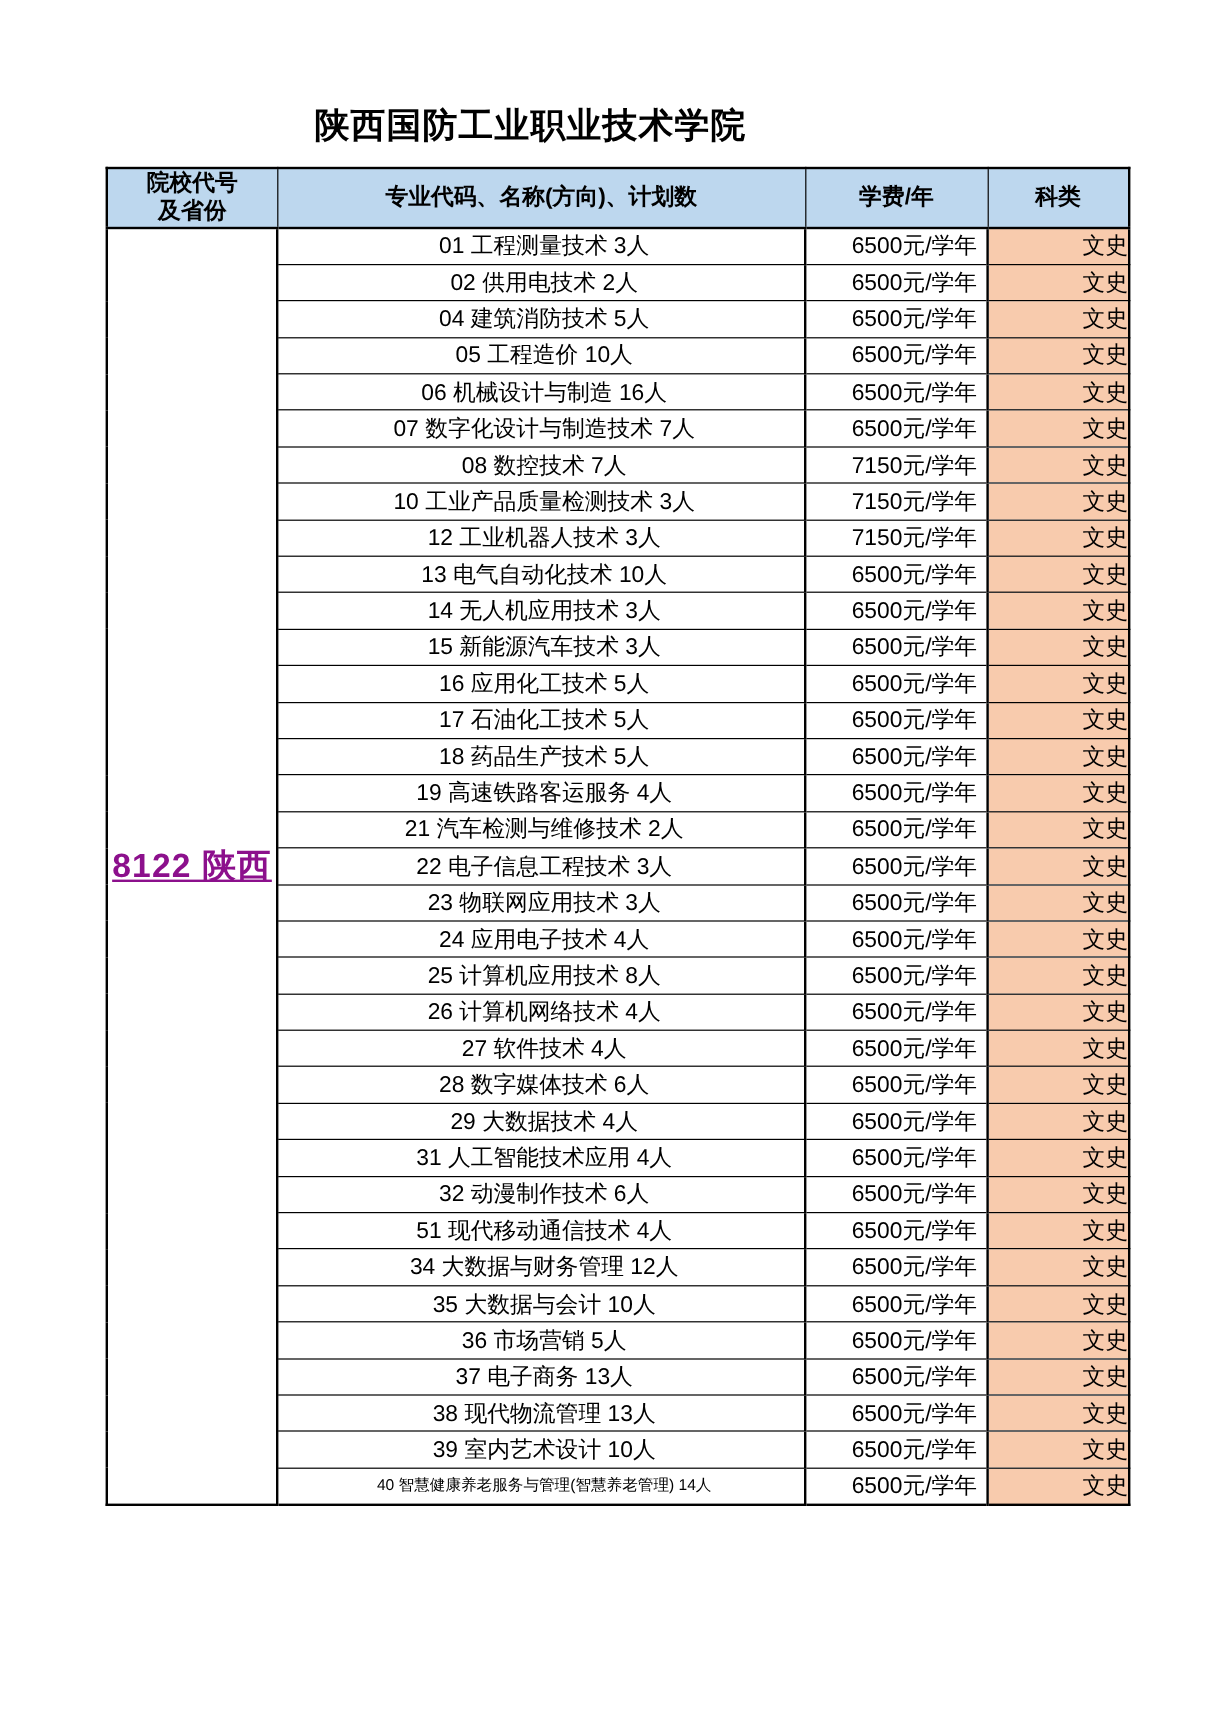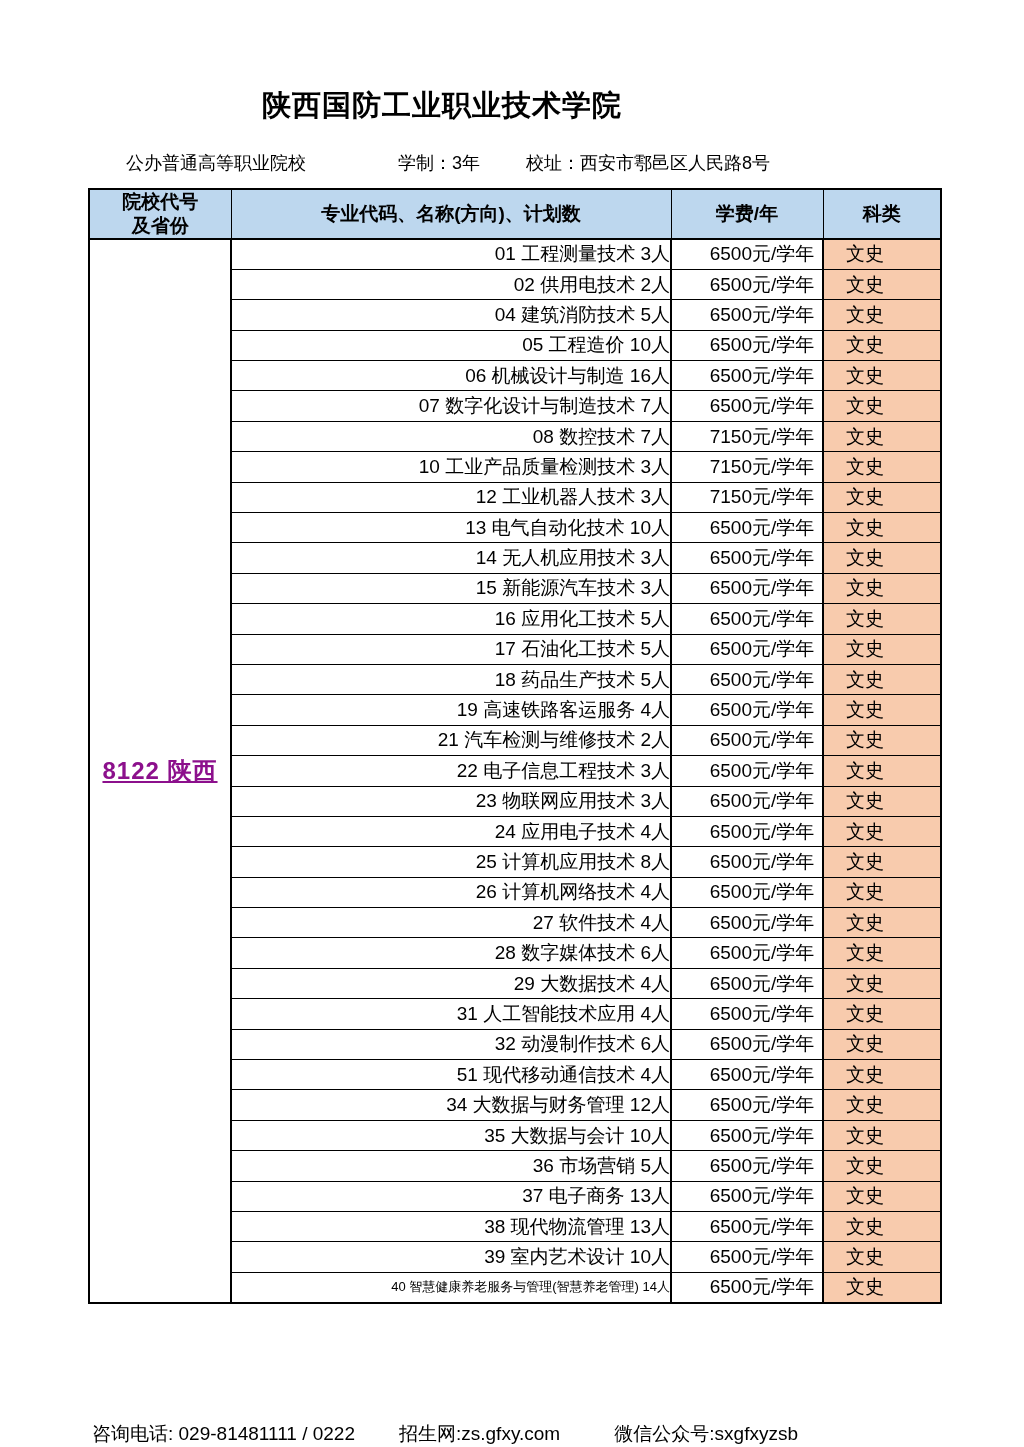--- a/index.html
+++ b/index.html
@@ -70,37 +70,37 @@
   }
   .plan-table td.code-cell{
     border-right:2px solid var(--border-color);
     text-align:center;
     vertical-align:middle;
     background:#ffffff;
   }
   .code-link{
     color:var(--code-color);
     font-weight:bold;
-    font-size:24px;
+    font-size:28px;
     text-decoration:underline;
     letter-spacing:1px;
     cursor:pointer;
   }
   .plan-table td.major-cell{
-    text-align:right;
+    text-align:center;
     padding-left:5px;
   }
   .plan-table td.fee-cell{
     text-align:center;
     border-left:2px solid var(--border-color);
     border-right:2px solid var(--border-color);
     padding-left:30px;
   }
   .plan-table td.cat-cell{
-    text-align:left;
+    text-align:right;
     background:var(--category-bg);
     padding-left:22px;
   }
   .plan-table tbody tr:last-child td.major-cell{
     font-size:13px;
   }
 
   
   .footer{
     position:absolute;
@@ -116,25 +116,20 @@
 </style>
 </head>
 <body>
 
 <div class="page">
 
   <div class="title-block">
     <div class="title">陕西国防工业职业技术学院</div>
   </div>
 
-  <div class="info-line">
-    <span class="school-type">公办普通高等职业院校</span>
-    <span class="duration">学制：3年</span>
-    <span class="address">校址：西安市鄠邑区人民路8号</span>
-  </div>
 
   <table class="plan-table">
     <colgroup>
       <col class="col-code">
       <col class="col-major">
       <col class="col-fee">
       <col class="col-cat">
     </colgroup>
     <thead>
       <tr>
@@ -320,19 +315,14 @@
           <td class="cat-cell">文史</td>
         </tr>
         <tr>
           <td class="major-cell">40 智慧健康养老服务与管理(智慧养老管理) 14人</td>
           <td class="fee-cell">6500元/学年</td>
           <td class="cat-cell">文史</td>
         </tr>
       </tbody>
   </table>
 
-  <div class="footer">
-    <span class="phone">咨询电话: 029-81481111 / 0222</span>
-    <span class="website">招生网:zs.gfxy.com</span>
-    <span class="wechat">微信公众号:sxgfxyzsb</span>
-  </div>
 
 </div>
 
 </body></html>

